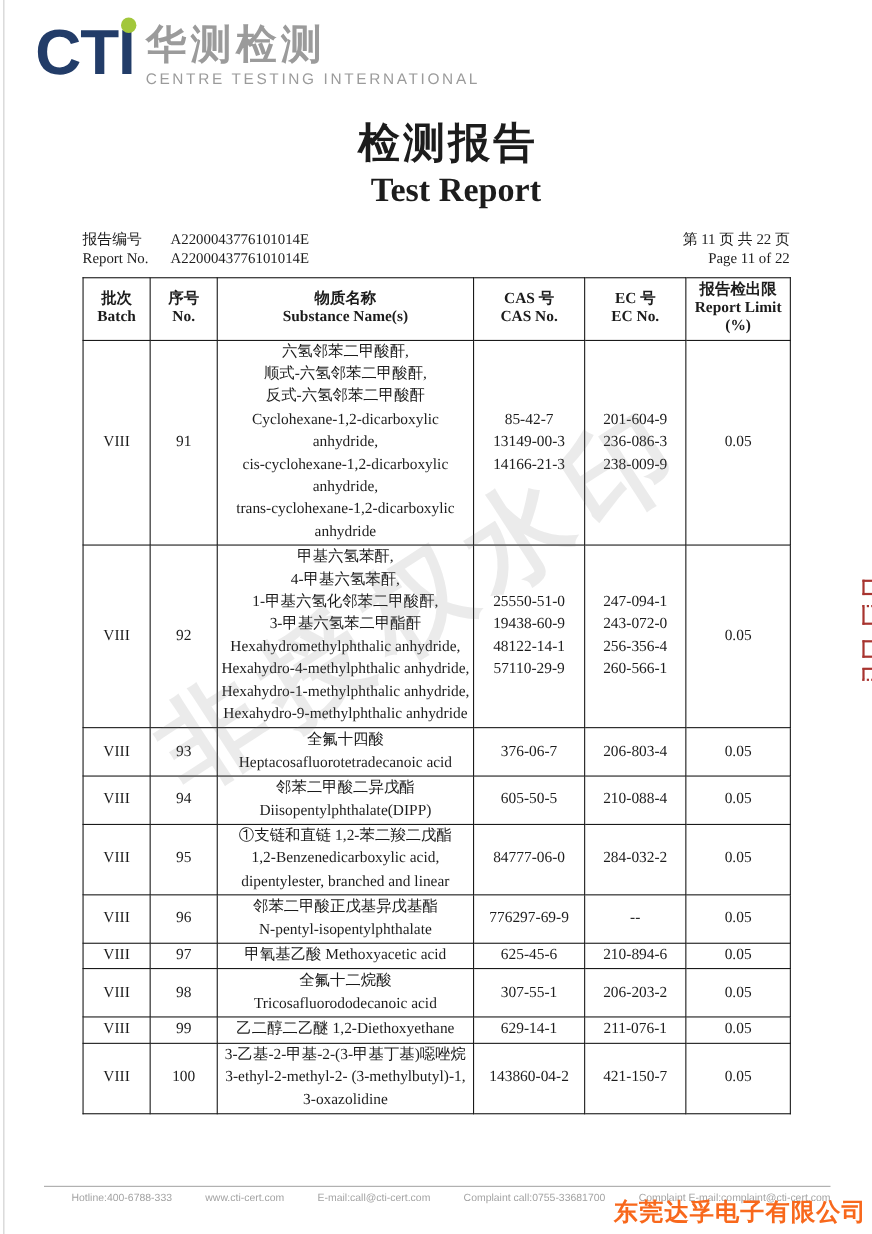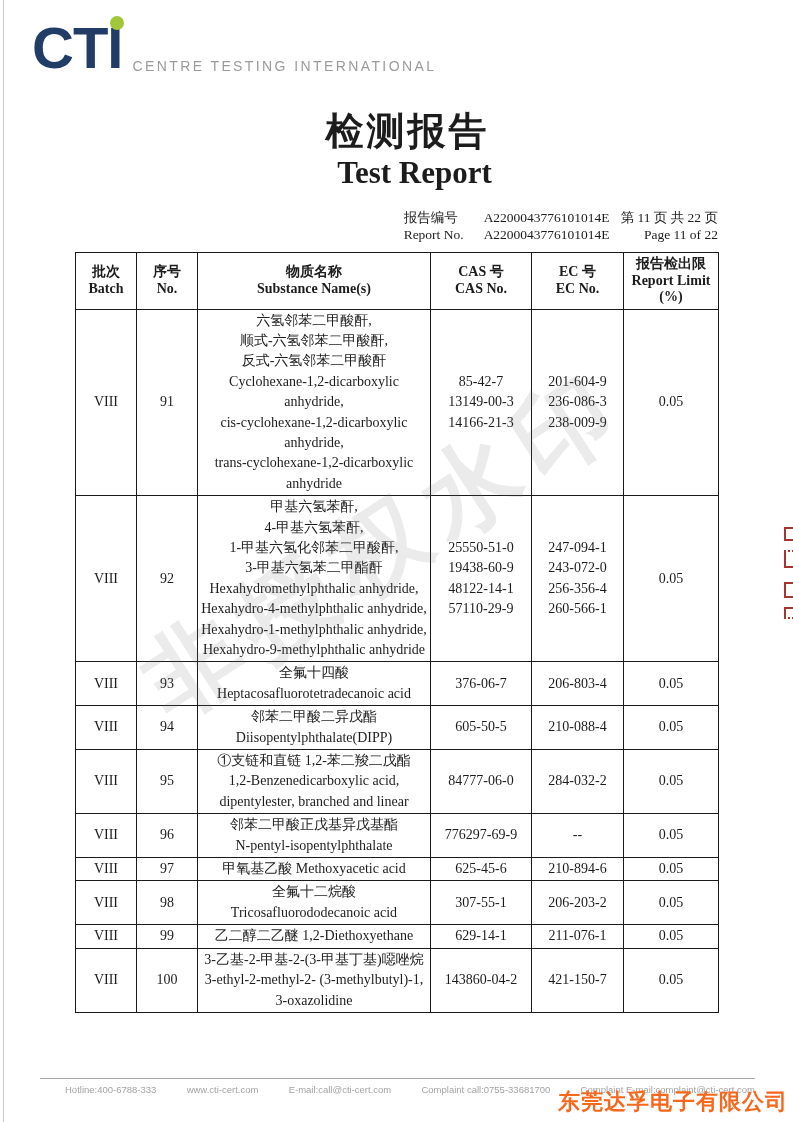--- a/index.html
+++ b/index.html
@@ -5,21 +5,21 @@
   * { margin:0; padding:0; box-sizing:border-box; }
   html,body { background:#ffffff; }
   .page {
     position:relative; width:793px; height:1122px; margin:0 auto;
     background:#ffffff; overflow:hidden;
     font-family:"Liberation Serif","DejaVu Serif",serif; color:#1c1c1c;
   }
   .scan-edge { position:absolute; left:3px; top:0; bottom:0; width:1px; background:#cccccc; }
 
   
-  .logo { position:absolute; left:32px; top:22px; display:flex; align-items:flex-end; }
+  .logo { position:absolute; left:32px; top:22px; display:flex; align-items:flex-start; }
   .cti-wrap { position:relative; padding-right:10px; }
   .cti-text {
     font-family:"Liberation Sans","DejaVu Sans",sans-serif;
     font-weight:bold; font-size:58px; line-height:0.9; color:#223c68; letter-spacing:-1px;
   }
   .cti-dot { position:absolute; top:-6px; right:8px; width:14px; height:14px; border-radius:50%; background:#a2c73b; }
   .logo-cn {
     font-family:"Liberation Sans","DejaVu Sans",sans-serif;
     font-size:37px; line-height:1; color:#9b9b9b; letter-spacing:4px; font-weight:600;
   }
@@ -29,21 +29,21 @@
   }
 
   
   .title-block { position:absolute; top:108px; left:0; width:100%; text-align:center; }
   .title-cn { font-size:38px; font-weight:bold; letter-spacing:3px; line-height:1.25;padding-left:22px; }
   .title-en { font-size:31px; font-weight:bold; line-height:1.1;margin-left:36px; }
 
   
   .report-info {
     position:absolute; top:209px; left:75px; width:643px;
-    display:flex; justify-content:flex-end; font-size:13.5px; line-height:17px;gap:11px;
+    display:flex; justify-content:space-between; font-size:13.5px; line-height:17px;
   }
   .ri-left { display:flex; }
   .ri-labels { width:80px; }
   .ri-right { text-align:right; }
 
   
   table.subst {
     position:absolute; top:252px; left:75px; width:643px;
     border-collapse:collapse; table-layout:fixed;
   }
@@ -89,20 +89,21 @@
 
 <div class="page">
   <div class="scan-edge"></div>
 
   <div class="logo">
     <div class="cti-wrap">
       <span class="cti-dot"></span>
       <span class="cti-text">CTI</span>
     </div>
     <div>
+      <div class="logo-cn">华测检测</div>
       <div class="logo-en">CENTRE TESTING INTERNATIONAL</div>
     </div>
   </div>
 
   <div class="title-block">
     <div class="title-cn">检测报告</div>
     <div class="title-en">Test Report</div>
   </div>
 
   <div class="report-info">

